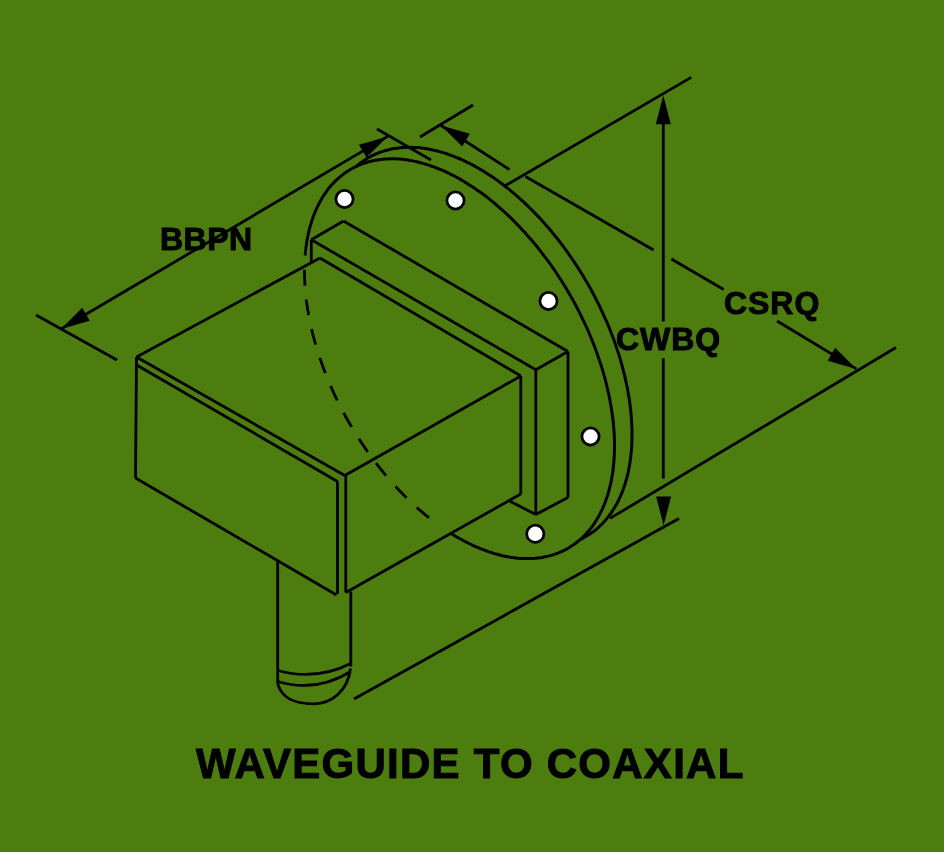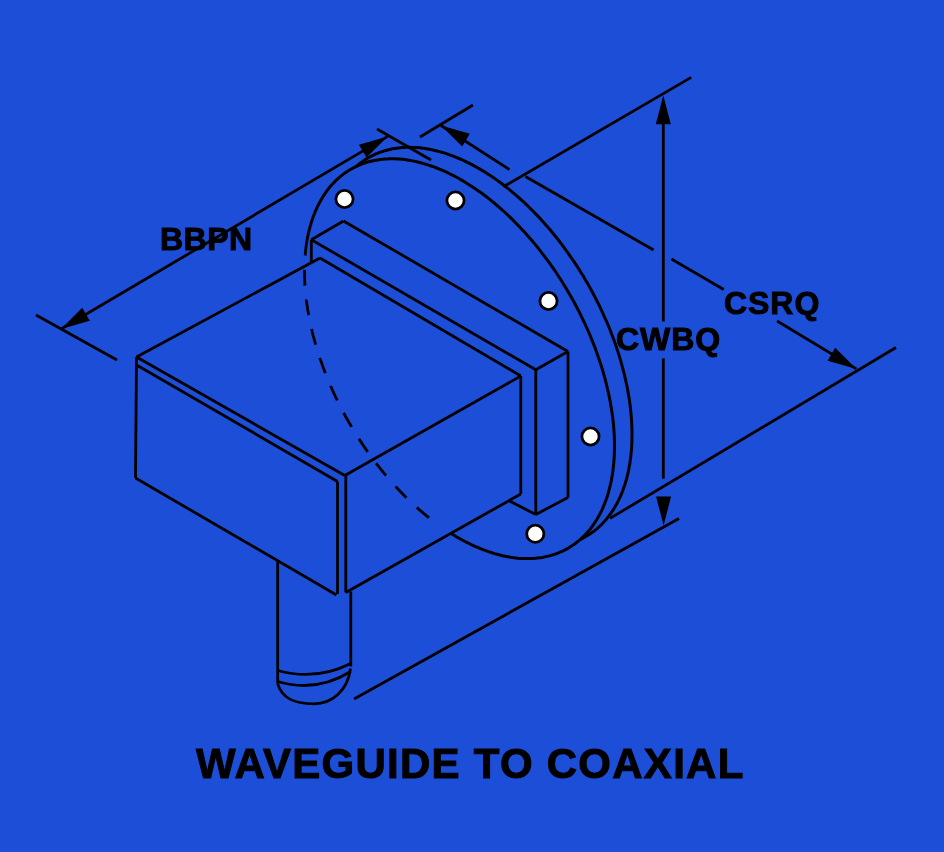--- a/index.html
+++ b/index.html
@@ -1,16 +1,16 @@
 <!DOCTYPE html>
 <html><head>
 <meta charset="utf-8">
 <style>
   html,body { margin:0; padding:0; background:#fff; }
-  .wrap { position:relative; width:944px; height:852px; background:#1d4ed8; }
+  .wrap { position:relative; width:944px; height:852px; background:#4d7c0f; }
   text { font-family:"Liberation Sans", sans-serif; font-weight:bold; fill:#000; }
 </style>
 </head>
 <body>
 <div class="wrap">
 <svg width="944" height="852" viewBox="0 0 944 852" stroke="#000" fill="none">
 <path d="M 450.9 533.3 L 453.6 535.0 L 456.3 536.7 L 459.1 538.3 L 461.8 539.8 L 464.6 541.3 L 467.3 542.7 L 470.1 544.0 L 472.8 545.3 L 475.5 546.6 L 478.3 547.7 L 481.0 548.9 L 483.7 549.9 L 486.4 550.9 L 489.1 551.9 L 491.8 552.7 L 494.5 553.6 L 497.1 554.3 L 499.8 555.0 L 502.4 555.7 L 505.1 556.2 L 507.7 556.7 L 510.3 557.2 L 512.9 557.6 L 515.4 557.9 L 518.0 558.2 L 520.5 558.4 L 523.0 558.5 L 525.5 558.6 L 528.0 558.6 L 530.4 558.5 L 532.9 558.4 L 535.3 558.3 L 537.6 558.0 L 540.0 557.7 L 542.3 557.4 L 544.6 556.9 L 546.9 556.4 L 549.2 555.9 L 551.4 555.3 L 553.6 554.6 L 555.8 553.9 L 557.9 553.1 L 560.0 552.2 L 562.1 551.3 L 564.1 550.3 L 566.1 549.3 L 568.1 548.2 L 570.0 547.1 L 571.9 545.8 L 573.8 544.6 L 575.6 543.2 L 577.4 541.8 L 579.2 540.4 L 580.9 538.9 L 582.6 537.3 L 584.3 535.7 L 585.9 534.0 L 587.4 532.3 L 589.0 530.5 L 590.5 528.7 L 591.9 526.8 L 593.3 524.9 L 594.7 522.9 L 596.0 520.8 L 597.3 518.7 L 598.5 516.6 L 599.7 514.4 L 600.8 512.2 L 602.0 509.9 L 603.0 507.5 L 604.0 505.1 L 605.0 502.7 L 605.9 500.2 L 606.8 497.7 L 607.6 495.2 L 608.4 492.5 L 609.1 489.9 L 609.8 487.2 L 610.5 484.5 L 611.1 481.7 L 611.6 478.9 L 612.1 476.1 L 612.6 473.2 L 613.0 470.2 L 613.3 467.3 L 613.7 464.3 L 613.9 461.3 L 614.1 458.2 L 614.3 455.1 L 614.4 452.0 L 614.5 448.9 L 614.5 445.7 L 614.5 442.5 L 614.4 439.3 L 614.3 436.0 L 614.1 432.8 L 613.9 429.5 L 613.6 426.2 L 613.3 422.8 L 612.9 419.4 L 612.5 416.1 L 612.0 412.7 L 611.5 409.3 L 610.9 405.8 L 610.3 402.4 L 609.7 398.9 L 609.0 395.4 L 608.2 392.0 L 607.4 388.5 L 606.6 385.0 L 605.7 381.4 L 604.8 377.9 L 603.8 374.4 L 602.8 370.9 L 601.7 367.3 L 600.6 363.8 L 599.4 360.3 L 598.2 356.7 L 597.0 353.2 L 595.7 349.7 L 594.4 346.1 L 593.0 342.6 L 591.6 339.1 L 590.1 335.5 L 588.6 332.0 L 587.1 328.5 L 585.5 325.0 L 583.9 321.6 L 582.2 318.1 L 580.5 314.6 L 578.8 311.2 L 577.0 307.8 L 575.2 304.3 L 573.4 300.9 L 571.5 297.6 L 569.6 294.2 L 567.6 290.9 L 565.7 287.6 L 563.6 284.3 L 561.6 281.0 L 559.5 277.7 L 557.4 274.5 L 555.3 271.3 L 553.1 268.1 L 550.9 265.0 L 548.7 261.9 L 546.4 258.8 L 544.1 255.8 L 541.8 252.8 L 539.5 249.8 L 537.1 246.8 L 534.7 243.9 L 532.3 241.0 L 529.9 238.2 L 527.4 235.4 L 524.9 232.6 L 522.4 229.9 L 519.9 227.2 L 517.4 224.6 L 514.8 222.0 L 512.3 219.4 L 509.7 216.9 L 507.1 214.4 L 504.5 212.0 L 501.8 209.6 L 499.2 207.3 L 496.5 205.0 L 493.8 202.7 L 491.2 200.6 L 488.5 198.4 L 485.8 196.3 L 483.1 194.3 L 480.4 192.3 L 477.6 190.4 L 474.9 188.5 L 472.2 186.7 L 469.4 184.9 L 466.7 183.2 L 464.0 181.5 L 461.2 179.9 L 458.5 178.3 L 455.7 176.8 L 453.0 175.4 L 450.2 174.0 L 447.5 172.7 L 444.8 171.4 L 442.0 170.2 L 439.3 169.1 L 436.6 168.0 L 433.9 166.9 L 431.2 166.0 L 428.5 165.1 L 425.8 164.2 L 423.1 163.4 L 420.5 162.7 L 417.8 162.0 L 415.2 161.4 L 412.6 160.9 L 410.0 160.4 L 407.4 160.0 L 404.8 159.6 L 402.2 159.3 L 399.7 159.1 L 397.2 158.9 L 394.7 158.8 L 392.2 158.8 L 389.7 158.8 L 387.3 158.9 L 384.9 159.0 L 382.5 159.3 L 380.1 159.5 L 377.8 159.9 L 375.4 160.3 L 373.2 160.7 L 370.9 161.2 L 368.7 161.8 L 366.4 162.5 L 364.3 163.2 L 362.1 163.9 L 360.0 164.8 L 357.9 165.6 L 355.9 166.6 L 353.8 167.6 L 351.8 168.7 L 349.9 169.8 L 348.0 171.0 L 346.1 172.2 L 344.2 173.5 L 342.4 174.9 L 340.6 176.3 L 338.9 177.8 L 337.2 179.3 L 335.5 180.9 L 333.9 182.6 L 332.3 184.3 L 330.7 186.0 L 329.2 187.8 L 327.8 189.7 L 326.3 191.6 L 325.0 193.6 L 323.6 195.6 L 322.3 197.7 L 321.1 199.8 L 319.9 202.0 L 318.7 204.2 L 317.6 206.4 L 316.5 208.8 L 315.4 211.1 L 314.5 213.5 L 313.5 216.0 L 312.6 218.5 L 311.8 221.0 L 311.0 223.6 L 310.2 226.2 L 309.5 228.9 L 308.8 231.6 L 308.2 234.4 L 307.6 237.2 L 307.1 240.0" fill="none" stroke-width="3"></path>
 <path d="M 307.1 240.0 L 307.0 240.3 L 307.0 240.7 L 306.9 241.0 L 306.9 241.4 L 306.8 241.7 L 306.8 242.1 L 306.7 242.4 L 306.6 242.8 L 306.6 243.1 L 306.5 243.4 L 306.5 243.8 L 306.4 244.1 L 306.4 244.5 L 306.3 244.8 L 306.3 245.2 L 306.2 245.5 L 306.2 245.9 L 306.1 246.2 L 306.1 246.6 L 306.0 246.9 L 306.0 247.3 L 305.9 247.6 L 305.9 248.0 L 305.9 248.4 L 305.8 248.7 L 305.8 249.1 L 305.7 249.4 L 305.7 249.8 L 305.6 250.1 L 305.6 250.5 L 305.6 250.8 L 305.5 251.2 L 305.5 251.6 L 305.5 251.9 L 305.4 252.3 L 305.4 252.6 L 305.3 253.0 L 305.3 253.4 L 305.3 253.7 L 305.2 254.1 L 305.2 254.4 L 305.2 254.8 L 305.2 255.2 L 305.1 255.5 M 304.5 269.7 L 304.5 270.1 L 304.5 270.5 L 304.5 270.8 L 304.5 271.2 L 304.5 271.6 L 304.5 272.0 L 304.5 272.4 L 304.5 272.7 L 304.5 273.1 L 304.5 273.5 L 304.5 273.9 L 304.5 274.3 L 304.5 274.7 L 304.5 275.1 L 304.5 275.4 L 304.5 275.8 L 304.6 276.2 L 304.6 276.6 L 304.6 277.0 L 304.6 277.4 L 304.6 277.8 L 304.6 278.2 L 304.6 278.5 L 304.6 278.9 L 304.7 279.3 L 304.7 279.7 L 304.7 280.1 L 304.7 280.5 L 304.7 280.9 L 304.7 281.3 L 304.8 281.7 L 304.8 282.1 L 304.8 282.5 L 304.8 282.8 L 304.8 283.2 L 304.9 283.6 L 304.9 284.0 L 304.9 284.4 L 304.9 284.8 L 304.9 285.2 L 305.0 285.6 M 306.3 299.6 L 306.3 300.0 L 306.4 300.5 L 306.5 300.9 L 306.5 301.3 L 306.6 301.7 L 306.6 302.1 L 306.7 302.5 L 306.7 302.9 L 306.8 303.3 L 306.8 303.7 L 306.9 304.1 L 306.9 304.5 L 307.0 304.9 L 307.1 305.3 L 307.1 305.8 L 307.2 306.2 L 307.2 306.6 L 307.3 307.0 L 307.4 307.4 L 307.4 307.8 L 307.5 308.2 L 307.6 308.6 L 307.6 309.0 L 307.7 309.5 L 307.8 309.9 L 307.8 310.3 L 307.9 310.7 L 308.0 311.1 L 308.0 311.5 L 308.1 311.9 L 308.2 312.3 L 308.3 312.8 L 308.3 313.2 L 308.4 313.6 L 308.5 314.0 L 308.5 314.4 L 308.6 314.8 L 308.7 315.2 M 311.6 329.0 L 311.7 329.4 L 311.8 329.9 L 311.9 330.3 L 312.0 330.7 L 312.1 331.1 L 312.2 331.5 L 312.3 332.0 L 312.4 332.4 L 312.5 332.8 L 312.6 333.2 L 312.7 333.7 L 312.8 334.1 L 312.9 334.5 L 313.0 334.9 L 313.1 335.3 L 313.2 335.8 L 313.3 336.2 L 313.5 336.6 L 313.6 337.0 L 313.7 337.5 L 313.8 337.9 L 313.9 338.3 L 314.0 338.7 L 314.1 339.1 L 314.2 339.6 L 314.4 340.0 L 314.5 340.4 L 314.6 340.8 L 314.7 341.3 L 314.8 341.7 L 315.0 342.1 L 315.1 342.5 L 315.2 343.0 L 315.3 343.4 L 315.4 343.8 L 315.6 344.2 L 315.7 344.6 M 319.8 357.8 L 319.9 358.2 L 320.1 358.7 L 320.2 359.1 L 320.4 359.5 L 320.5 359.9 L 320.7 360.4 L 320.8 360.8 L 321.0 361.2 L 321.1 361.6 L 321.3 362.1 L 321.4 362.5 L 321.6 362.9 L 321.7 363.3 L 321.9 363.8 L 322.0 364.2 L 322.2 364.6 L 322.3 365.0 L 322.5 365.5 L 322.6 365.9 L 322.8 366.3 L 322.9 366.7 L 323.1 367.2 L 323.2 367.6 L 323.4 368.0 L 323.6 368.4 L 323.7 368.9 L 323.9 369.3 L 324.0 369.7 L 324.2 370.1 L 324.4 370.6 L 324.5 371.0 L 324.7 371.4 L 324.8 371.8 L 325.0 372.2 L 325.2 372.7 L 325.3 373.1 M 330.6 385.8 L 330.7 386.2 L 330.9 386.6 L 331.1 387.0 L 331.3 387.5 L 331.5 387.9 L 331.7 388.3 L 331.8 388.7 L 332.0 389.1 L 332.2 389.6 L 332.4 390.0 L 332.6 390.4 L 332.8 390.8 L 333.0 391.2 L 333.2 391.7 L 333.4 392.1 L 333.6 392.5 L 333.7 392.9 L 333.9 393.3 L 334.1 393.7 L 334.3 394.2 L 334.5 394.6 L 334.7 395.0 L 334.9 395.4 L 335.1 395.8 L 335.3 396.3 L 335.5 396.7 L 335.7 397.1 L 335.9 397.5 L 336.1 397.9 L 336.3 398.3 L 336.5 398.8 L 336.7 399.2 L 336.9 399.6 L 337.1 400.0 L 337.3 400.4 M 343.6 412.8 L 343.8 413.2 L 344.1 413.6 L 344.3 414.0 L 344.5 414.4 L 344.7 414.8 L 345.0 415.2 L 345.2 415.6 L 345.4 416.1 L 345.6 416.5 L 345.8 416.9 L 346.1 417.3 L 346.3 417.7 L 346.5 418.1 L 346.7 418.5 L 347.0 418.9 L 347.2 419.3 L 347.4 419.7 L 347.7 420.1 L 347.9 420.5 L 348.1 420.9 L 348.3 421.3 L 348.6 421.7 L 348.8 422.1 L 349.0 422.5 L 349.3 422.9 L 349.5 423.3 L 349.7 423.7 L 350.0 424.1 L 350.2 424.5 L 350.4 424.9 L 350.7 425.3 L 350.9 425.7 L 351.1 426.1 L 351.4 426.5 L 351.6 426.9 M 358.9 438.8 L 359.2 439.2 L 359.4 439.6 L 359.7 439.9 L 359.9 440.3 L 360.2 440.7 L 360.4 441.1 L 360.7 441.5 L 360.9 441.9 L 361.2 442.3 L 361.4 442.7 L 361.7 443.0 L 362.0 443.4 L 362.2 443.8 L 362.5 444.2 L 362.7 444.6 L 363.0 445.0 L 363.2 445.3 L 363.5 445.7 L 363.8 446.1 L 364.0 446.5 L 364.3 446.9 L 364.5 447.3 L 364.8 447.6 L 365.1 448.0 L 365.3 448.4 L 365.6 448.8 L 365.8 449.2 L 366.1 449.5 L 366.4 449.9 L 366.6 450.3 L 366.9 450.7 L 367.2 451.0 L 367.4 451.4 L 367.7 451.8 M 376.1 463.2 L 376.4 463.6 L 376.7 464.0 L 376.9 464.3 L 377.2 464.7 L 377.5 465.1 L 377.8 465.4 L 378.1 465.8 L 378.3 466.1 L 378.6 466.5 L 378.9 466.8 L 379.2 467.2 L 379.5 467.6 L 379.8 467.9 L 380.0 468.3 L 380.3 468.6 L 380.6 469.0 L 380.9 469.3 L 381.2 469.7 L 381.5 470.0 L 381.7 470.4 L 382.0 470.7 L 382.3 471.1 L 382.6 471.4 L 382.9 471.8 L 383.2 472.1 L 383.5 472.5 L 383.7 472.8 L 384.0 473.2 L 384.3 473.5 L 384.6 473.9 L 384.9 474.2 L 385.2 474.6 L 385.5 474.9 L 385.8 475.3 L 386.1 475.6 M 395.5 486.4 L 395.8 486.7 L 396.1 487.0 L 396.4 487.3 L 396.7 487.7 L 397.0 488.0 L 397.3 488.3 L 397.6 488.6 L 397.9 489.0 L 398.2 489.3 L 398.5 489.6 L 398.8 489.9 L 399.1 490.3 L 399.4 490.6 L 399.7 490.9 L 400.0 491.2 L 400.3 491.5 L 400.6 491.8 L 401.0 492.2 L 401.3 492.5 L 401.6 492.8 L 401.9 493.1 L 402.2 493.4 L 402.5 493.7 L 402.8 494.0 L 403.1 494.4 L 403.4 494.7 L 403.7 495.0 L 404.0 495.3 L 404.3 495.6 L 404.6 495.9 L 404.9 496.2 L 405.2 496.5 L 405.6 496.8 L 405.9 497.1 L 406.2 497.5 L 406.5 497.8 M 416.8 507.5 L 417.1 507.8 L 417.5 508.0 L 417.8 508.3 L 418.1 508.6 L 418.4 508.9 L 418.7 509.2 L 419.0 509.5 L 419.4 509.7 L 419.7 510.0 L 420.0 510.3 L 420.3 510.6 L 420.6 510.8 L 421.0 511.1 L 421.3 511.4 L 421.6 511.7 L 421.9 511.9 L 422.2 512.2 L 422.6 512.5 L 422.9 512.7 L 423.2 513.0 L 423.5 513.3 L 423.8 513.6 L 424.2 513.8 L 424.5 514.1 L 424.8 514.4 L 425.1 514.6 L 425.4 514.9 L 425.8 515.2 L 426.1 515.4 L 426.4 515.7 L 426.7 515.9 L 427.0 516.2 L 427.4 516.5 L 427.7 516.7 L 428.0 517.0 L 428.3 517.3 L 428.7 517.5 L 429.0 517.8" fill="none" stroke-width="2.8"></path>
 <path d="M 580.3 539.5 L 582.1 538.6 L 583.8 537.7 L 585.4 536.8 L 587.1 535.8 L 588.7 534.8 L 590.3 533.7 L 591.9 532.6 L 593.5 531.5 L 595.0 530.3 L 596.5 529.1 L 598.0 527.8 L 599.4 526.5 L 600.9 525.1 L 602.3 523.7 L 603.6 522.3 L 605.0 520.8 L 606.3 519.3 L 607.5 517.7 L 608.8 516.1 L 610.0 514.5 L 611.2 512.8 L 612.3 511.1 L 613.5 509.4 L 614.6 507.6 L 615.6 505.8 L 616.7 503.9 L 617.7 502.0 L 618.6 500.1 L 619.6 498.2 L 620.5 496.2 L 621.3 494.1 L 622.2 492.1 L 623.0 490.0 L 623.7 487.8 L 624.5 485.7 L 625.2 483.5 L 625.8 481.3 L 626.5 479.0 L 627.1 476.7 L 627.7 474.4 L 628.2 472.1 L 628.7 469.7 L 629.1 467.3 L 629.6 464.9 L 630.0 462.4 L 630.3 460.0 L 630.7 457.5 L 630.9 454.9 L 631.2 452.4 L 631.4 449.8 L 631.6 447.2 L 631.8 444.6 L 631.9 441.9 L 631.9 439.3 L 632.0 436.6 L 632.0 433.9 L 632.0 431.1 L 631.9 428.4 L 631.8 425.6 L 631.7 422.8 L 631.5 420.0 L 631.3 417.2 L 631.1 414.4 L 630.8 411.5 L 630.5 408.7 L 630.1 405.8 L 629.8 402.9 L 629.4 400.0 L 628.9 397.1 L 628.4 394.2 L 627.9 391.2 L 627.4 388.3 L 626.8 385.3 L 626.1 382.3 L 625.5 379.4 L 624.8 376.4 L 624.1 373.4 L 623.3 370.4 L 622.5 367.4 L 621.7 364.4 L 620.9 361.4 L 620.0 358.4 L 619.1 355.4 L 618.1 352.4 L 617.1 349.3 L 616.1 346.3 L 615.1 343.3 L 614.0 340.3 L 612.9 337.3 L 611.7 334.3 L 610.6 331.3 L 609.4 328.2 L 608.1 325.2 L 606.9 322.3 L 605.6 319.3 L 604.2 316.3 L 602.9 313.3 L 601.5 310.3 L 600.1 307.4 L 598.7 304.4 L 597.2 301.5 L 595.7 298.5 L 594.2 295.6 L 592.7 292.7 L 591.1 289.8 L 589.5 286.9 L 587.9 284.1 L 586.2 281.2 L 584.6 278.4 L 582.9 275.5 L 581.1 272.7 L 579.4 269.9 L 577.6 267.2 L 575.8 264.4 L 574.0 261.7 L 572.2 259.0 L 570.3 256.3 L 568.4 253.6 L 566.5 250.9 L 564.6 248.3 L 562.7 245.7 L 560.7 243.1 L 558.8 240.5 L 556.8 238.0 L 554.7 235.5 L 552.7 233.0 L 550.7 230.5 L 548.6 228.1 L 546.5 225.7 L 544.4 223.3 L 542.3 221.0 L 540.2 218.6 L 538.0 216.3 L 535.9 214.1 L 533.7 211.8 L 531.5 209.6 L 529.3 207.5 L 527.1 205.3 L 524.9 203.2 L 522.7 201.1 L 520.4 199.1 L 518.2 197.1 L 515.9 195.1 L 513.6 193.2 L 511.4 191.3 L 509.1 189.4 L 506.8 187.6 L 504.5 185.8 L 502.2 184.0 L 499.9 182.3 L 497.6 180.6 L 495.2 178.9 L 492.9 177.3 L 490.6 175.8 L 488.2 174.2 L 485.9 172.7 L 483.6 171.3 L 481.2 169.9 L 478.9 168.5 L 476.6 167.2 L 474.2 165.9 L 471.9 164.6 L 469.5 163.4 L 467.2 162.3 L 464.9 161.1 L 462.5 160.0 L 460.2 159.0 L 457.9 158.0 L 455.6 157.1 L 453.3 156.1 L 451.0 155.3 L 448.7 154.5 L 446.4 153.7 L 444.1 152.9 L 441.8 152.3 L 439.5 151.6 L 437.2 151.0 L 435.0 150.5 L 432.7 149.9 L 430.5 149.5 L 428.3 149.1 L 426.1 148.7 L 423.9 148.3 L 421.7 148.1 L 419.5 147.8 L 417.3 147.6 L 415.2 147.5 L 413.0 147.4 L 410.9 147.3 L 408.8 147.3 L 406.7 147.3 L 404.6 147.4 L 402.6 147.5 L 400.5 147.7 L 398.5 147.9 L 396.5 148.2 L 394.5 148.5 L 392.5 148.8 L 390.6 149.2 L 388.6 149.7 L 386.7 150.2 L 384.8 150.7 L 383.0 151.3 L 381.1 151.9 L 379.3 152.5 L 377.5 153.3 L 375.7 154.0 L 374.0 154.8 L 372.2 155.6 L 370.5 156.5 L 368.8 157.5 L 367.2 158.4 L 365.5 159.4 L 363.9 160.5 L 362.3 161.6 L 360.8 162.7 L 359.2 163.9 L 357.7 165.1 L 356.2 166.4" fill="none" stroke-width="3"></path>
 <circle cx="344.5" cy="199" r="8.6" fill="#fff" stroke-width="2.8"></circle>

